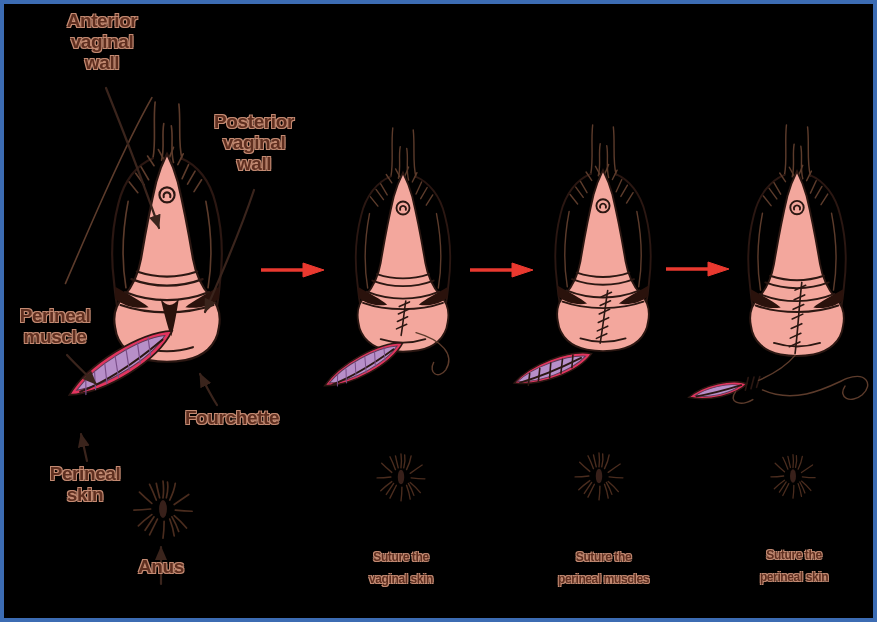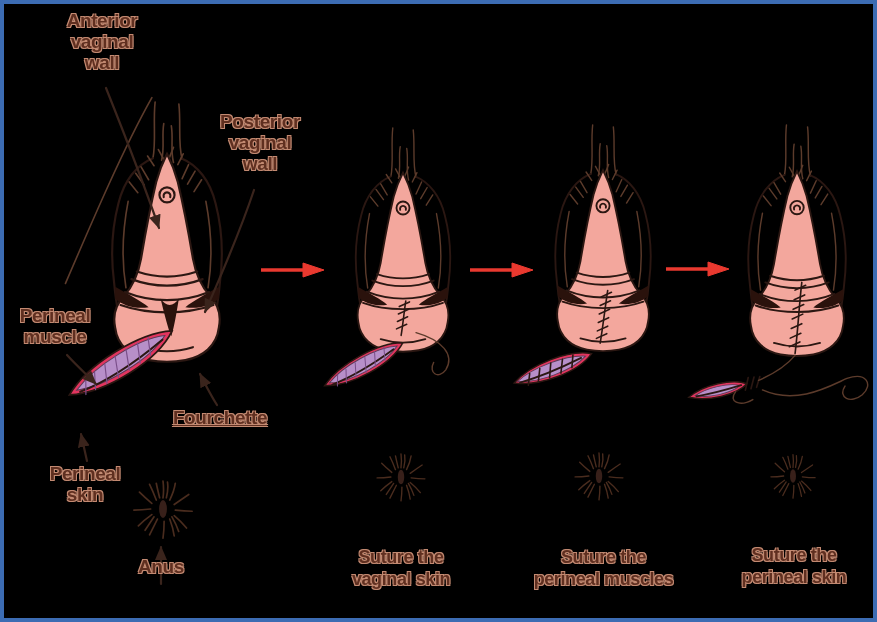--- a/index.html
+++ b/index.html
@@ -30,21 +30,21 @@
   
   .lbl{
     position:absolute;
     color:#5f2f20;
     text-shadow:1px 1px 0 #c38a72,-1px -1px 0 #c38a72,1px -1px 0 #c38a72,-1px 1px 0 #c38a72;
     font-weight:700;font-size:19px;line-height:21px;
     letter-spacing:-0.4px;
     text-align:center;white-space:pre-line;
     user-select:none;
   }
-  .cap{font-size:18px;line-height:22px;}
+  .cap{font-size:12px;line-height:22px;}
 </style>
 </head>
 <body>
 
 <div id="stage" style="--background: #000000; --border: #3c6cb3; --skin: #f3a79d; --wound-muscle: #b78fc9; --wound-skin-edge: #e2355f; --outline: #2b1712; --hair: #5c3b2b; --label-text: #c38a72; --flow-arrow: #e9392f;">
 
   <svg id="art" width="869" height="614" viewBox="0 0 869 614">
     <defs>
       <marker id="ah" markerUnits="userSpaceOnUse" markerWidth="18" markerHeight="16" refX="13" refY="8" orient="auto">
         <path d="M0,2 L14,8 L0,14 Z" fill="#3a241c"></path>
@@ -161,26 +161,26 @@
     <path class="s-leader" marker-end="url(#ah)" d="M250,186 C236,228 216,274 201,308"></path>
     <path class="s-leader" marker-end="url(#ah)" d="M63,351 C72,361 83,371 92,380"></path>
     <path class="s-leader" marker-end="url(#ah)" d="M213,401 C206,390 201,380 196,370"></path>
     <path class="s-leader" marker-end="url(#ah)" d="M83,457 C81,448 79,439 77,430"></path>
     <path class="s-leader" marker-end="url(#ah)" d="M157,580 L157,543"></path>
   </svg>
 
   <div class="lbl" style="left:42px;top:6px;width:112px;">Anterior
 vaginal
 wall</div>
-  <div class="lbl" style="left:200px;top:107px;width:112px;">Posterior
+  <div class="lbl" style="left:194px;top:107px;width:112px;">Posterior
 vaginal
 wall</div>
   <div class="lbl" style="left:2px;top:301px;width:98px;">Perineal
 muscle</div>
-  <div class="lbl" style="left:162px;top:403px;width:108px;text-decoration:underline;">Fourchette</div>
+  <div class="lbl" style="left:174px;top:403px;width:108px;">Fourchette</div>
   <div class="lbl" style="left:32px;top:459px;width:98px;">Perineal
 skin</div>
   <div class="lbl" style="left:117px;top:552px;width:80px;">Anus</div>
 
   <div class="lbl cap" style="left:327px;top:542px;width:140px;">Suture the
 vaginal skin</div>
   <div class="lbl cap" style="left:517px;top:542px;width:165px;">Suture the
 perineal muscles</div>
   <div class="lbl cap" style="left:714px;top:540px;width:152px;">Suture the
 perineal skin</div>

